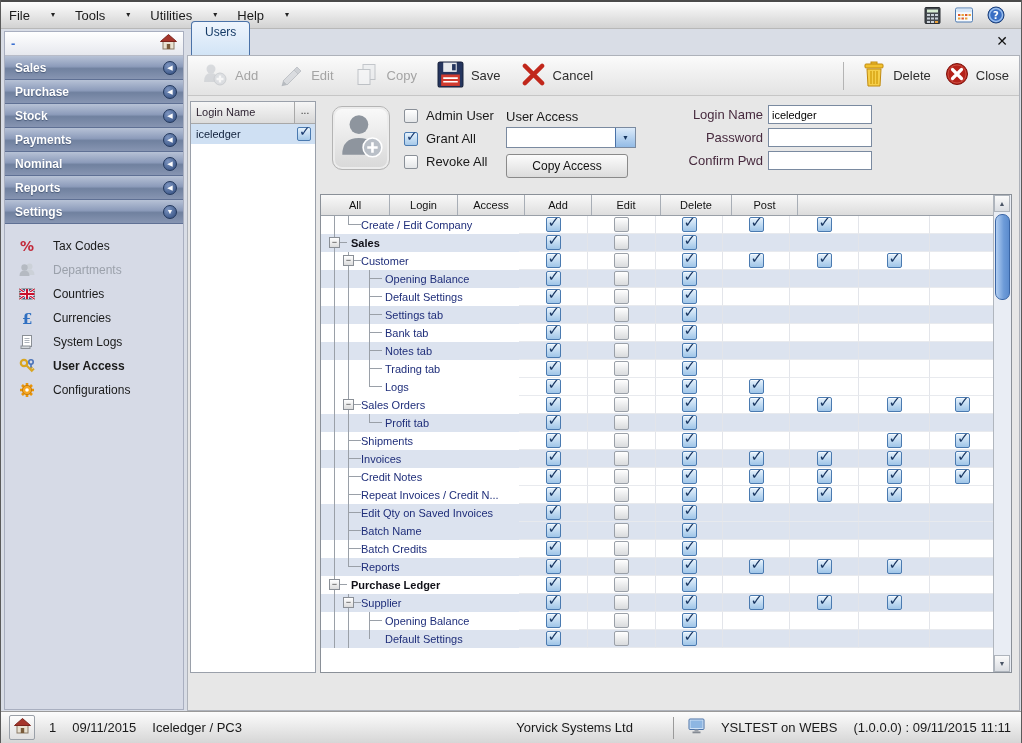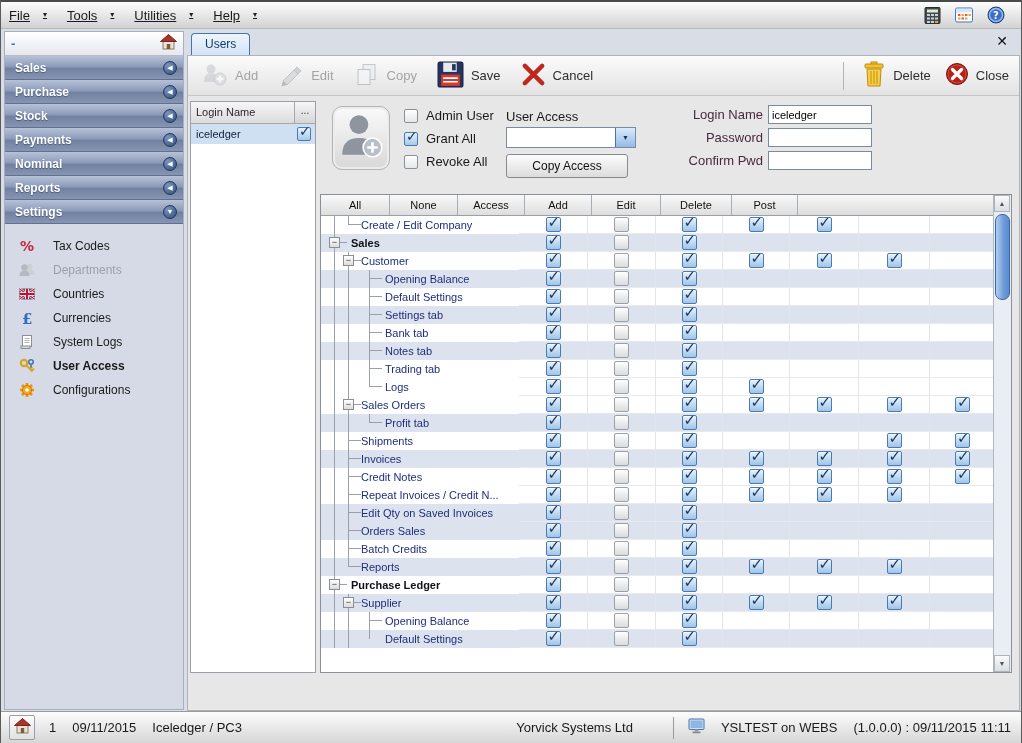--- a/index.html
+++ b/index.html
@@ -4,21 +4,21 @@
 <style>
   html,body{margin:0;padding:0;background:#6a6a6a;}
   .window{position:relative;width:1022px;height:743px;overflow:hidden;
     font-family:"Liberation Sans","DejaVu Sans",sans-serif;background:#d9dde6;
     border-left:1px solid #5a5a5a;border-right:1px solid #5a5a5a;box-sizing:border-box;}
   
   .menubar{position:absolute;left:0;top:0;width:100%;height:29px;box-sizing:border-box;
     background:linear-gradient(#fdfdfd,#dfdfdf 70%,#d2d2d2);border-top:2px solid #4a4a4a;
     border-bottom:1px solid #b8b8b8;display:flex;align-items:center;padding:0 8px;}
   .menu-items{display:flex;gap:20px;}
-  .menu-item{display:flex;align-items:center;gap:13px;font-size:13px;color:#1a1a1a;cursor:default;text-decoration:underline;}
+  .menu-item{display:flex;align-items:center;gap:21px;font-size:13px;color:#1a1a1a;cursor:default;}
   .menu-caret{font-size:8px;color:#222;line-height:1;}
   .menubar-icons{margin-left:auto;display:flex;gap:10px;align-items:center;margin-right:6px;}
   .mb-icon{width:22px;height:20px;display:flex;align-items:center;justify-content:center;}
   
   .sidebar{position:absolute;left:3px;top:31px;width:180px;bottom:33px;background:#d6dae6;
     border:1px solid #a9afc0;box-sizing:border-box;}
   .sb-header{height:23px;background:linear-gradient(#ffffff,#e6e8ee);border-bottom:1px solid #b8bcc8;
     display:flex;align-items:center;padding:0 6px;}
   .sb-collapse{color:#3a6fd0;font-weight:bold;font-size:13px;line-height:10px;cursor:default;}
   .sb-home{margin-left:auto;}
@@ -28,21 +28,21 @@
   .sb-arrow{margin-left:auto;width:14px;height:14px;border-radius:50%;
     background:radial-gradient(circle at 35% 30%,#7d95c0,#2e4a7c);border:1px solid #22375c;
     color:#fff;font-size:7px;display:flex;align-items:center;justify-content:center;box-sizing:border-box;}
   .sb-items{padding:10px 0 0 0;}
   .sb-item{height:24px;display:flex;align-items:center;padding-left:14px;gap:18px;font-size:12px;color:#1a1a1a;cursor:default;}
   .sb-item.disabled{color:#9ba1ab;}
   .sb-item.active .sb-item-label{font-weight:bold;}
   .sb-item-icon{width:16px;height:16px;display:flex;align-items:center;justify-content:center;}
   
   .tabstrip{position:absolute;left:186px;top:31px;right:1px;height:24px;}
-  .tab{position:absolute;left:4px;bottom:0;padding:3px 13px 4px;background:linear-gradient(#eef5fd,#d2e4f6);
+  .tab{position:absolute;left:4px;bottom:0;padding:3px 13px 16px;background:linear-gradient(#eef5fd,#d2e4f6);
     border:1px solid #4a72a8;border-bottom:none;border-radius:4px 4px 0 0;font-size:12px;color:#143a66;cursor:default;}
   .tab-close{position:absolute;right:12px;top:3px;font-size:14px;font-weight:bold;color:#111;cursor:default;line-height:1;}
   
   .panel{position:absolute;left:186px;top:55px;right:1px;bottom:32px;background:#e7e7e7;
     border:1px solid #aeb2ba;box-sizing:border-box;}
   .toolbar{position:absolute;left:0;top:0;right:0;height:40px;
     background:linear-gradient(#fbfbfb,#e3e3e3);border-bottom:1px solid #c6c6c6;
     display:flex;align-items:center;padding:0 10px;box-sizing:border-box;}
   .tb-left{display:flex;align-items:center;gap:20px;margin-left:4px;}
   .tb-right{margin-left:auto;display:flex;align-items:center;gap:14px;}
@@ -445,21 +445,21 @@
         </div>
         <div class="ff-row">
           <span class="ff-label">Confirm Pwd</span>
           <input class="ff-input" style="">
         </div>
       </div>
 
     <div class="grid">
       <div class="g-header" id="g-header">
           <div class="g-hcell" style="width: 69px;">All</div>
-          <div class="g-hcell" style="width: 68px;">None</div>
+          <div class="g-hcell" style="width: 68px;">Login</div>
           <div class="g-hcell" style="width: 67px;">Access</div>
           <div class="g-hcell" style="width: 67px;">Add</div>
           <div class="g-hcell" style="width: 69px;">Edit</div>
           <div class="g-hcell" style="width: 71px;">Delete</div>
           <div class="g-hcell" style="width: 66px;">Post</div>
         </div>
       <div class="g-body" id="g-body">
           <div class="g-row">
             <div class="g-mod" style="width: 198px;">
               <span class="tline" style="left: 13px; top: 0px; bottom: 0px;"></span>
@@ -886,21 +886,21 @@
             <div class="g-cell" style="width: 69px;"></div>
             <div class="g-cell" style="width: 71px;"></div>
             <div class="g-cell" style="width: 66px;"></div>
           </div>
           <div class="g-row alt">
             <div class="g-mod" style="width: 198px;">
               <span class="tline" style="left: 13px; top: 0px; bottom: 0px;"></span>
               <span class="tline" style="left: 27px; top: 0px; height: 9px;"></span>
               <span class="thline" style="left: 27px; top: 8px; width: 13px;"></span>
               <span class="tline" style="left: 27px; top: 8px; bottom: 0px;"></span>
-              <span class="lbl" style="left: 40px;">Orders Sales</span>
+              <span class="lbl" style="left: 40px;">Batch Name</span>
             </div>
             <div class="g-cell" style="width: 69px;">
               <span class="cbx"></span>
             </div>
             <div class="g-cell" style="width: 68px;">
               <span class="ubx"></span>
             </div>
             <div class="g-cell" style="width: 67px;">
               <span class="cbx"></span>
             </div>

